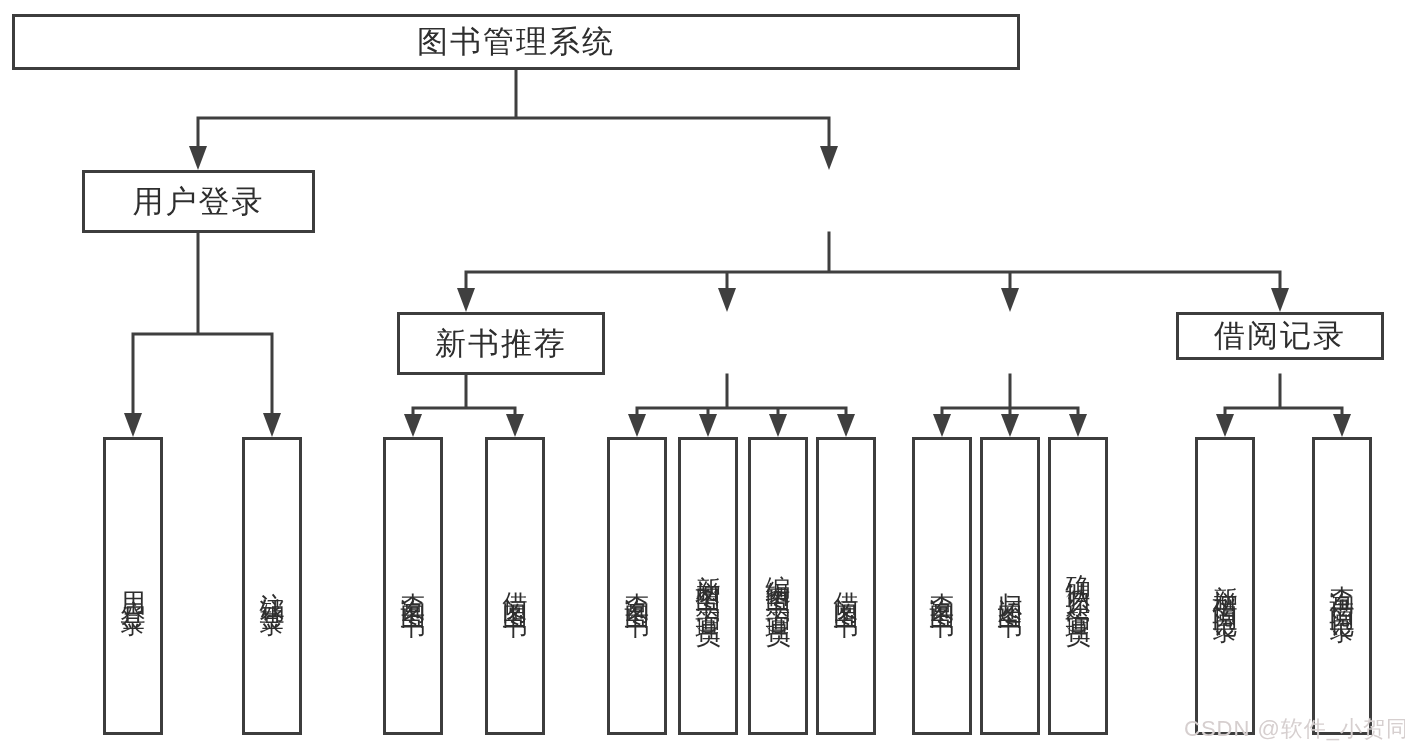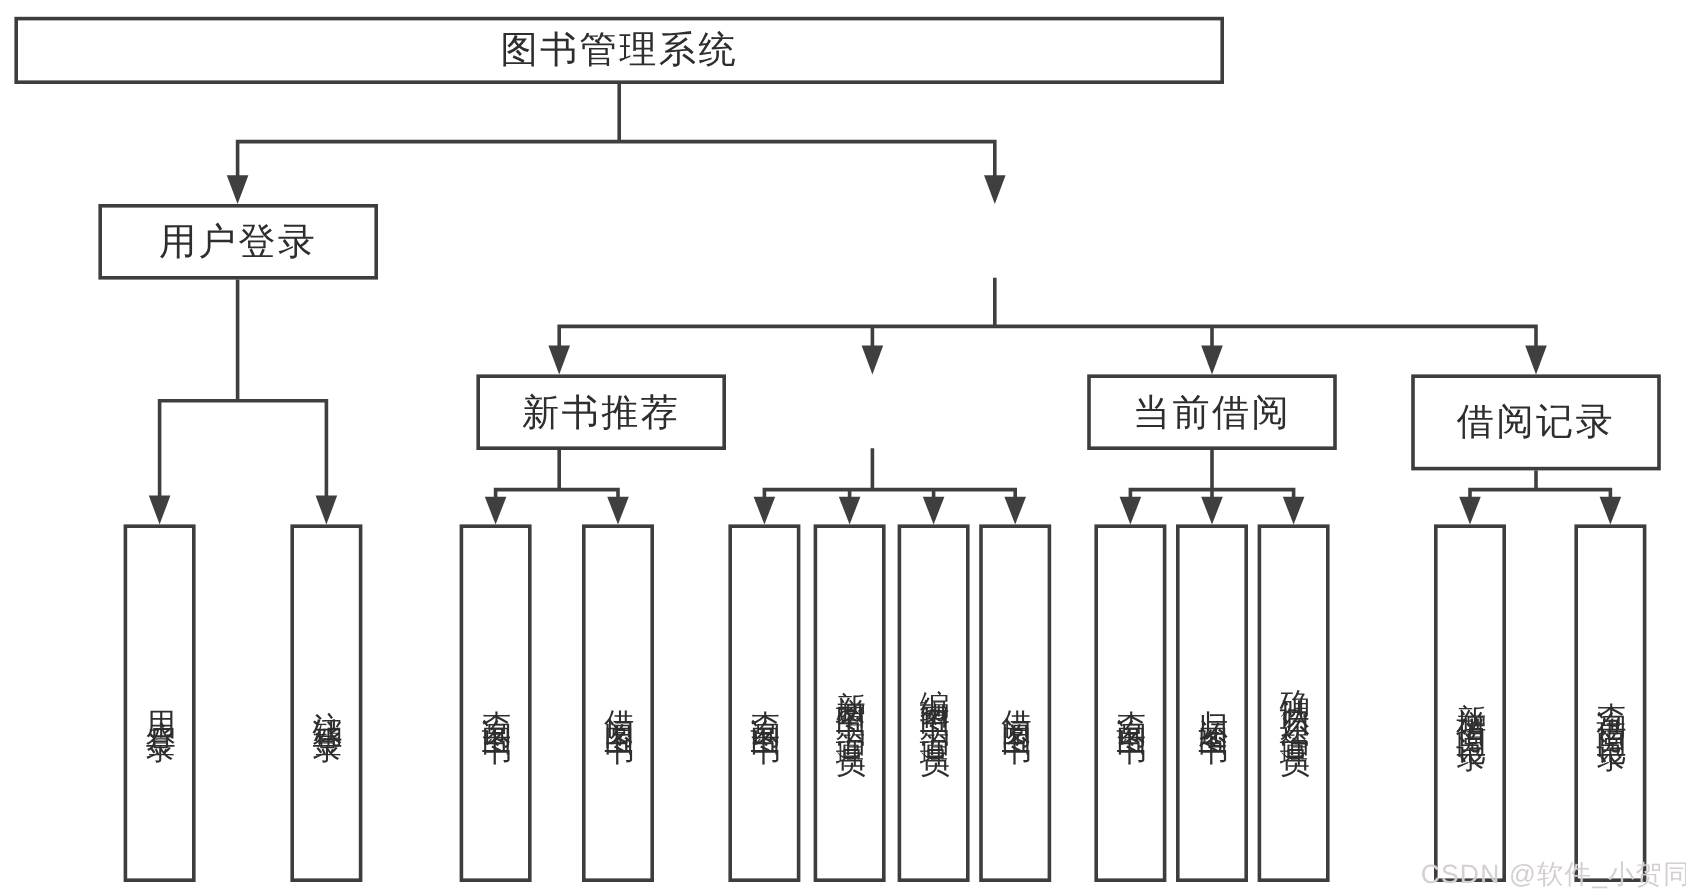--- a/index.html
+++ b/index.html
@@ -74,24 +74,21 @@
     <span class="hlabel">图书管理系统</span>
   </div>
 
   <div class="node" style="left:82px;top:170px;width:233px;height:63px;">
     <span class="hlabel">用户登录</span>
   </div>
 
   <div class="node" style="left:362px;top:312px;width:208px;height:63px;margin-left:35px;">
     <span class="hlabel">新书推荐</span>
   </div>
-  <div class="node" style="left:906px;top:312px;width:208px;height:63px;">
-    <span class="hlabel">当前借阅</span>
-  </div>
-  <div class="node" style="left:1176px;top:312px;width:208px;height:80px;">
+  <div class="node" style="left:1176px;top:312px;width:208px;height:48px;">
     <span class="hlabel">借阅记录</span>
   </div>
 
   <div class="node leaf" style="left:103px;top:437px;width:60px;height:298px;">
     <span class="vtext">用户登录</span>
   </div>
   <div class="node leaf" style="left:242px;top:437px;width:60px;height:298px;">
     <span class="vtext">注销登录</span>
   </div>
   <div class="node leaf" style="left:383px;top:437px;width:60px;height:298px;">

